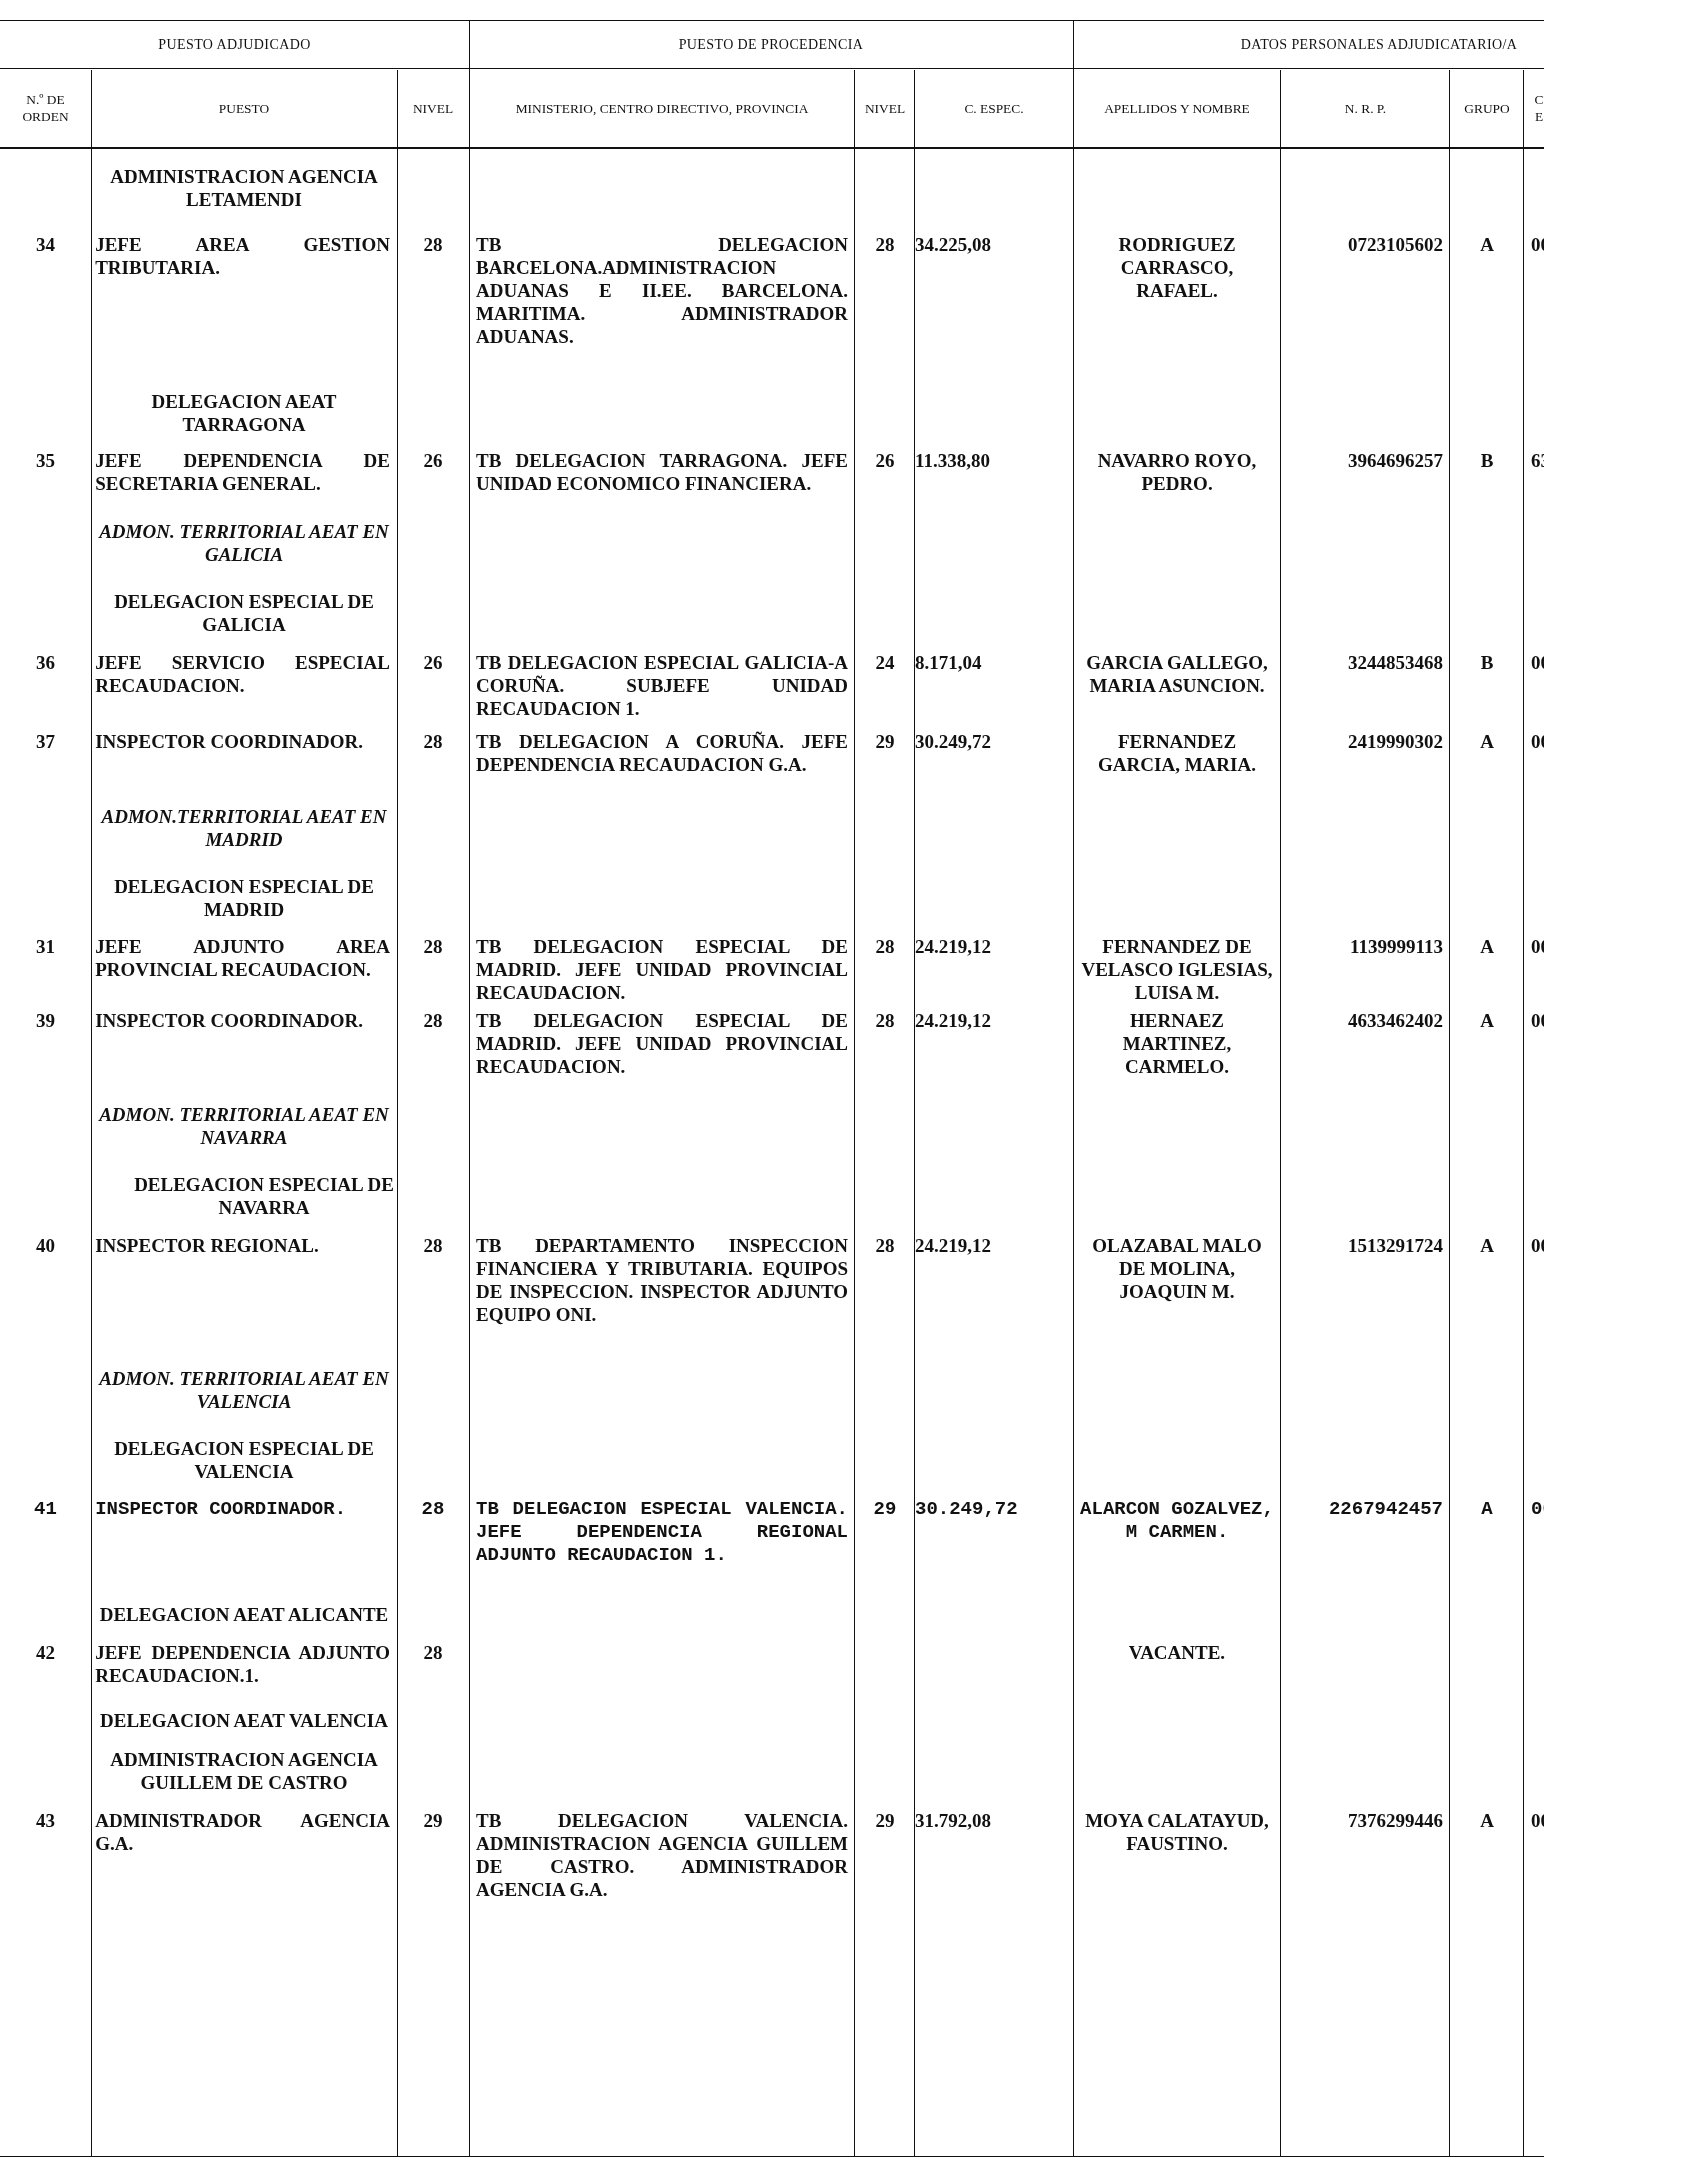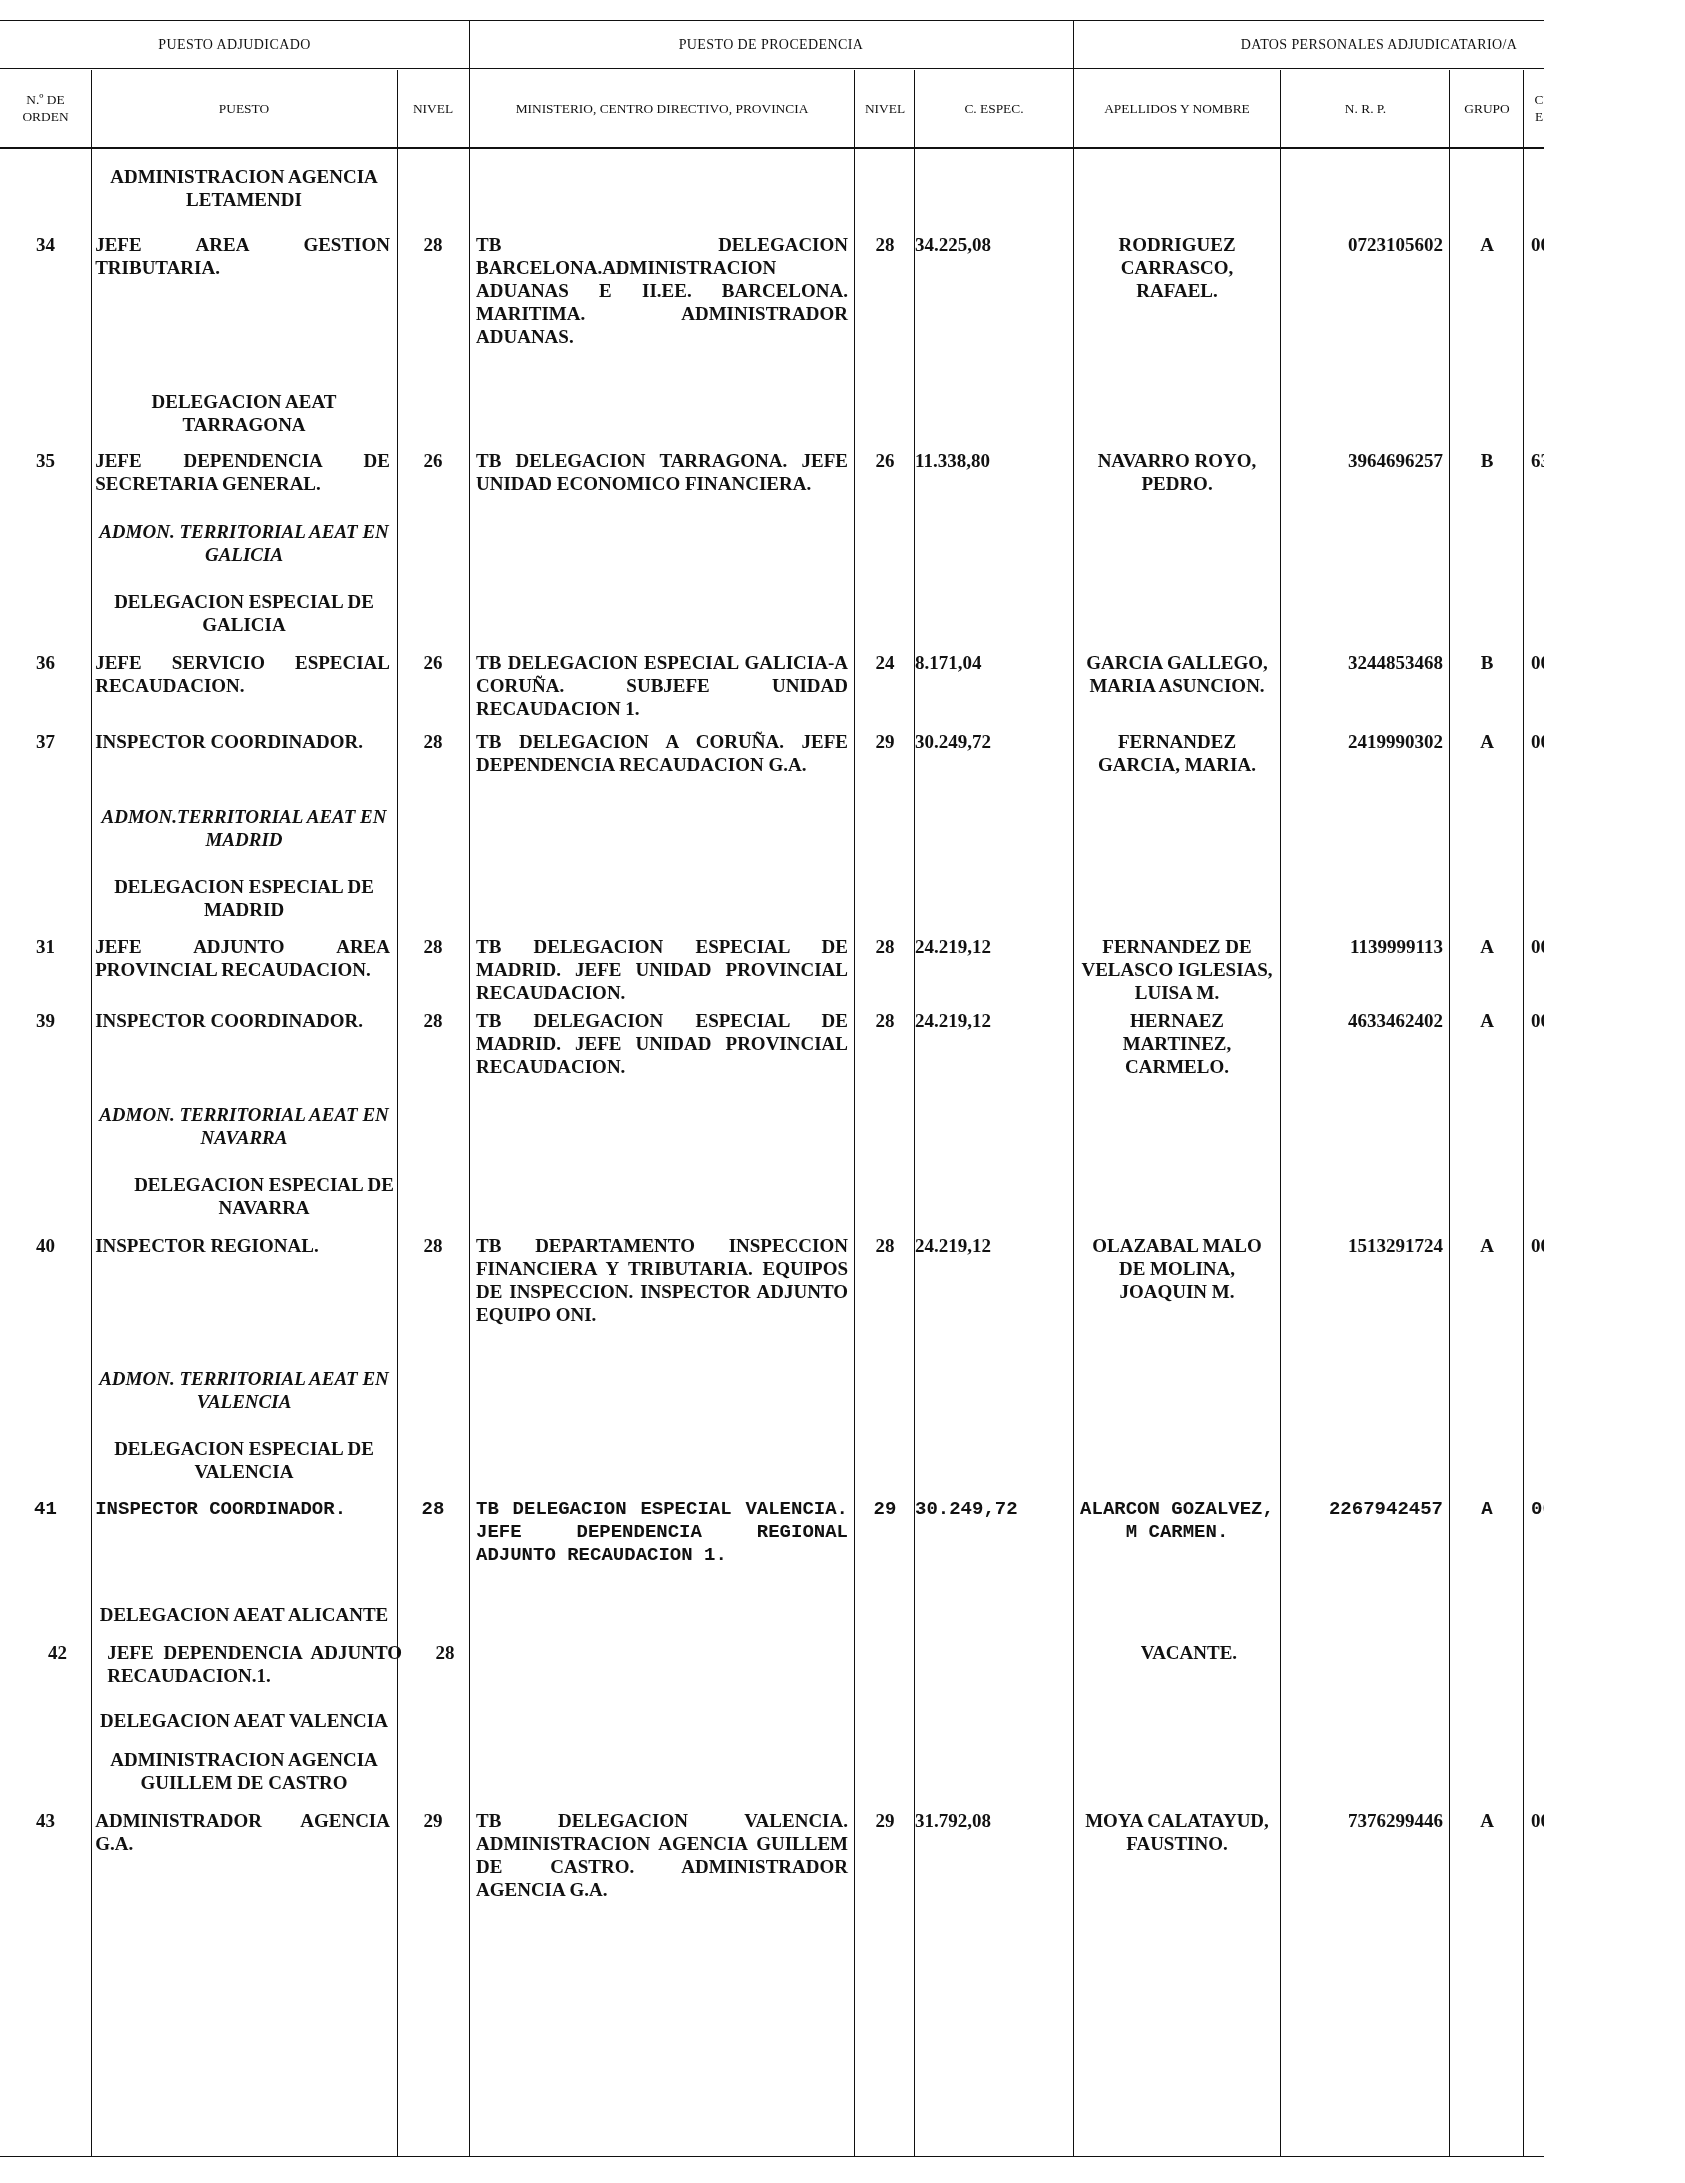--- a/index.html
+++ b/index.html
@@ -340,21 +340,21 @@
         <div class="cell c-nivel"></div>
         <div class="cell c-proc"></div>
         <div class="cell c-nivel"></div>
         <div class="cell c-espec"></div>
         <div class="cell c-apellidos"></div>
         <div class="cell c-nrp"></div>
         <div class="cell c-grupo"></div>
         <div class="cell c-cuerpo"></div>
         <div class="cell c-situac"></div>
       </div>
-      <div class="trow" style="padding-top: 15px; margin-left: 12px;">
+      <div class="trow" style="padding-top: 15px;">
         <div class="cell c-orden">42</div>
         <div class="cell c-puesto">JEFE DEPENDENCIA ADJUNTO RECAUDACION.1.</div>
         <div class="cell c-nivel">28</div>
         <div class="cell c-proc"></div>
         <div class="cell c-nivel"></div>
         <div class="cell c-espec"></div>
         <div class="cell c-apellidos">VACANTE.</div>
         <div class="cell c-nrp"></div>
         <div class="cell c-grupo"></div>
         <div class="cell c-cuerpo"></div>

